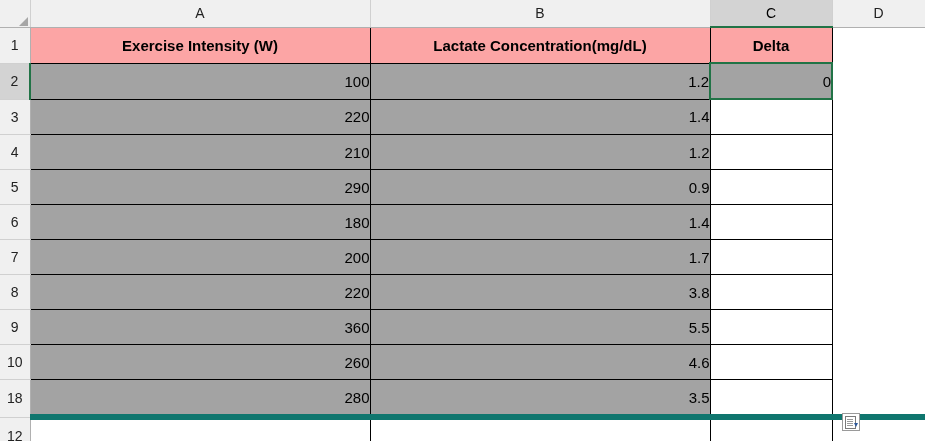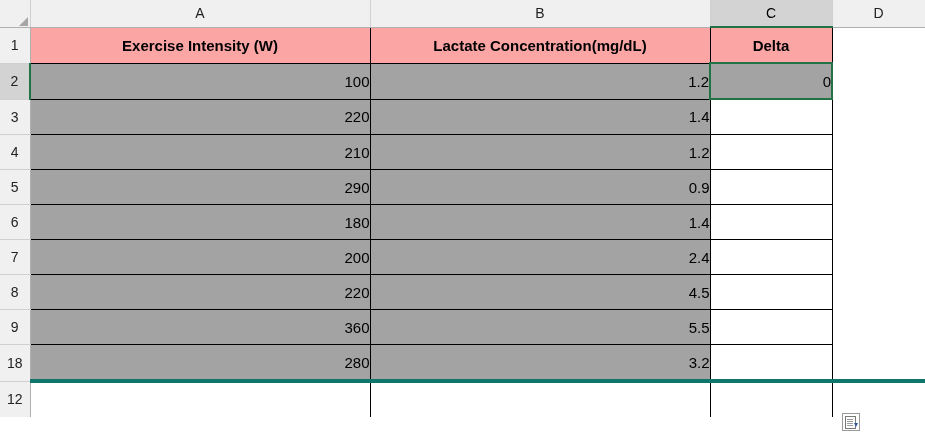--- a/index.html
+++ b/index.html
@@ -118,21 +118,21 @@
   }
   td.cell.blank {
     background: #ffffff;
   }
   td.cell.active {
     position: relative;
     border: 2px solid #217346;
     text-align: right;
   }
   tr.last-row td.cell {
-    border-bottom: 4px solid #0f766e;
+    border-bottom: 6px solid #0f766e;
   }
   tr.tail td {
     height: 34px;
     background: #ffffff;
     border: none;
   }
   tr.tail td.row-head {
     background: #f0f0f0;
     border-right: 1px solid #b0b0b0;
   }
@@ -247,46 +247,53 @@
         <td class="row-head">6</td>
         <td class="cell num first-col">180</td>
         <td class="cell num">1.4</td>
         <td class="cell blank"></td>
         <td class="cell empty-right"></td>
       </tr>
 
       <tr>
         <td class="row-head">7</td>
         <td class="cell num first-col">200</td>
-        <td class="cell num">2.4</td>
+        <td class="cell num">1.7</td>
         <td class="cell blank"></td>
         <td class="cell empty-right"></td>
       </tr>
 
       <tr>
         <td class="row-head">8</td>
         <td class="cell num first-col">220</td>
-        <td class="cell num">4.5</td>
+        <td class="cell num">3.8</td>
         <td class="cell blank"></td>
         <td class="cell empty-right"></td>
       </tr>
 
       <tr>
         <td class="row-head">9</td>
         <td class="cell num first-col">360</td>
         <td class="cell num">5.5</td>
         <td class="cell blank"></td>
         <td class="cell empty-right"></td>
       </tr>
 
+      <tr>
+        <td class="row-head">10</td>
+        <td class="cell num first-col">260</td>
+        <td class="cell num">4.6</td>
+        <td class="cell blank"></td>
+        <td class="cell empty-right"></td>
+      </tr>
 
       <tr class="last-row">
         <td class="row-head">18</td>
         <td class="cell num first-col">280</td>
-        <td class="cell num">3.2</td>
+        <td class="cell num">3.5</td>
         <td class="cell blank"></td>
         <td class="cell empty-right"></td>
       </tr>
 
       <tr class="tail">
         <td class="row-head">12</td>
         <td class="a-tail"></td>
         <td class="b-tail"></td>
         <td class="c-tail"></td>
         <td></td>

